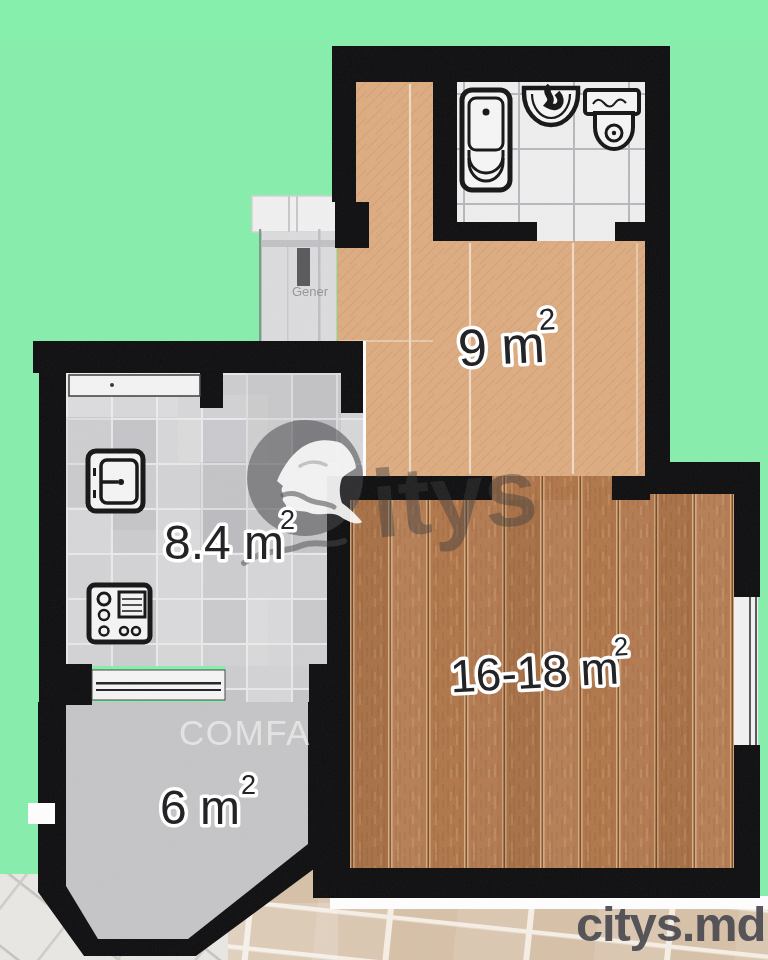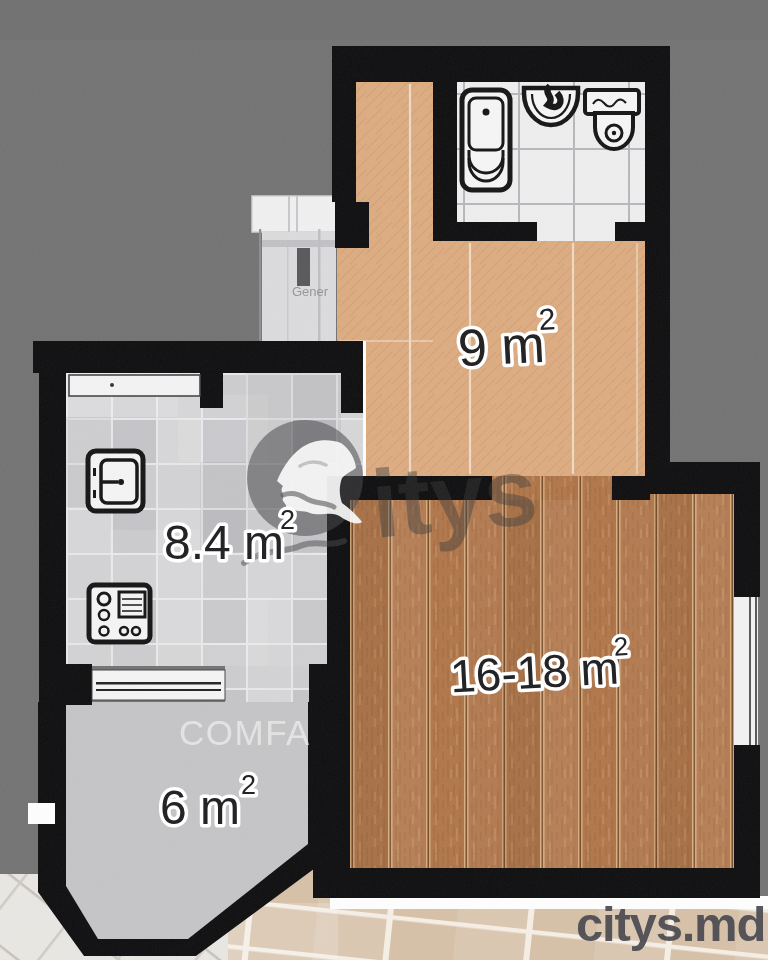--- a/index.html
+++ b/index.html
@@ -1,16 +1,16 @@
 <!DOCTYPE html>
 <html><head>
 <meta charset="utf-8">
 <style>
 html,body{margin:0;padding:0;background:#ffffff;}
-#page{width:768px;height:960px;position:relative;overflow:hidden;background:#737373;
+#page{width:768px;height:960px;position:relative;overflow:hidden;background:#86efac;
 font-family:"Liberation Sans", sans-serif;}
 svg{display:block;}
 </style>
 </head>
 <body>
 <div id="page">
 <svg width="768" height="960" viewBox="0 0 768 960">
 <defs>
   <filter id="grain" x="0" y="0" width="100%" height="100%">
     <feTurbulence type="fractalNoise" baseFrequency="0.8" numOctaves="2"></feTurbulence>

